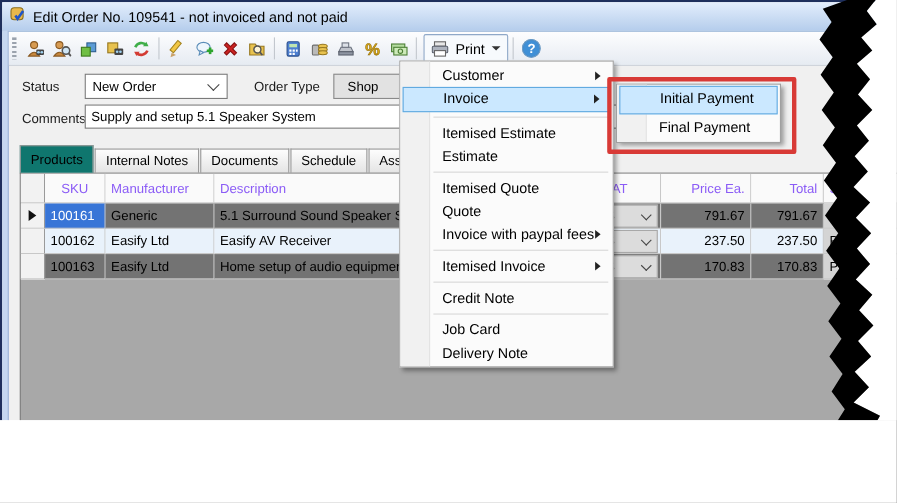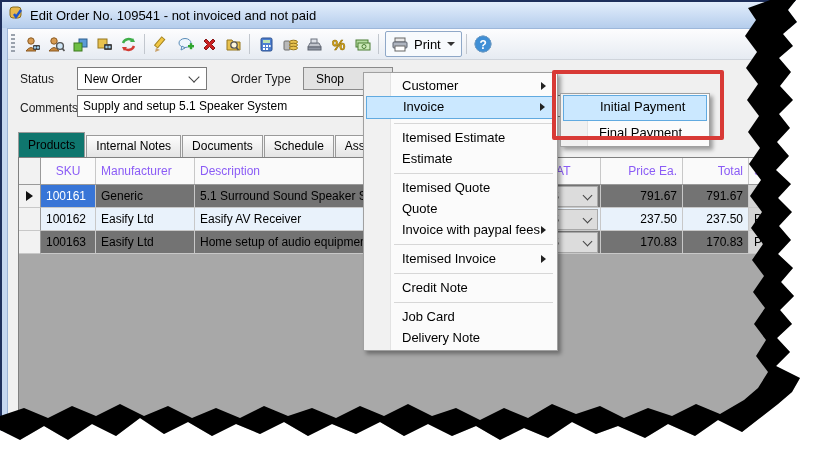--- a/index.html
+++ b/index.html
@@ -1,16 +1,16 @@
 <!DOCTYPE html>
 <html><head>
 <meta charset="utf-8">
 <style>
   html,body{margin:0;padding:0;background:#fff;}
-  #canvas{position:relative;width:815px;height:457px;overflow:hidden;
+  #canvas{position:relative;width:815px;height:382px;overflow:hidden;
           font-family:"Liberation Sans",sans-serif;background:#fff;}
   
   #win{position:absolute;left:0;top:0;width:802px;height:448px;
        border-top:2px solid #1e2f5c;border-left:2px solid #1e2f5c;background:#f0f0f0;}
   #titlebar{position:absolute;left:0;top:0;width:100%;height:26px;
             background:linear-gradient(#e3eefc,#b5cdec);display:flex;align-items:center;
             border-bottom:1px solid #9db7da;}
   #titlebar .ticon{margin:0 6px 0 6px;}
   #titlebar .ttext{font-size:13px;color:#000;}
   #leftstrip{position:absolute;left:0;top:26px;width:5px;height:420px;
@@ -73,21 +73,21 @@
   .rowarrow{width:0;height:0;border-top:5px solid transparent;border-bottom:5px solid transparent;
             border-left:7px solid #111;}
   .vatcombo{flex:1;height:19px;margin:1px 2px;background:#dcdcdc;border:1px solid #a8a8a8;
             display:flex;align-items:center;font-size:12px;}
   .vatcombo .vtext{flex:1;padding-left:5px;}
   .vatcombo .vchev{width:6px;height:6px;border-right:1px solid #444;border-bottom:1px solid #444;
                    transform:rotate(45deg);margin:-2px 6px 0 0;}
   .statuscell{background:#d4d4d4;}
   
   .menu{position:absolute;background:#fbfbfb;border:1px solid #a0a0a0;
-        box-shadow:3px 3px 4px rgba(0,0,0,.35);z-index:10;margin-top:17px;}
+        box-shadow:3px 3px 4px rgba(0,0,0,.35);z-index:10;}
   .menugutter{position:absolute;left:0;top:0;bottom:0;width:26px;background:#f1f1f1;
               border-right:1px solid #e3e3e3;}
   .mi{position:relative;height:21px;line-height:21px;font-size:13px;color:#000;
       padding-left:36px;margin:0 2px;}
   .mi.hl{background:#cbe8ff;border:1px solid #61aae0;line-height:19px;}
   .msep{height:8px;position:relative;}
   .msep::after{content:"";position:absolute;left:30px;right:4px;top:4px;border-top:1px solid #d7d7d7;}
   .subarrow{position:absolute;right:9px;top:7px;width:0;height:0;
             border-top:4px solid transparent;border-bottom:4px solid transparent;
             border-left:5px solid #222;}

